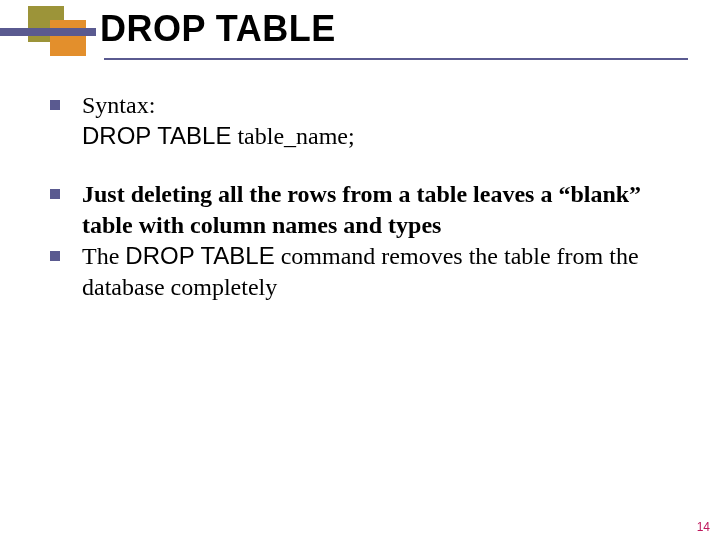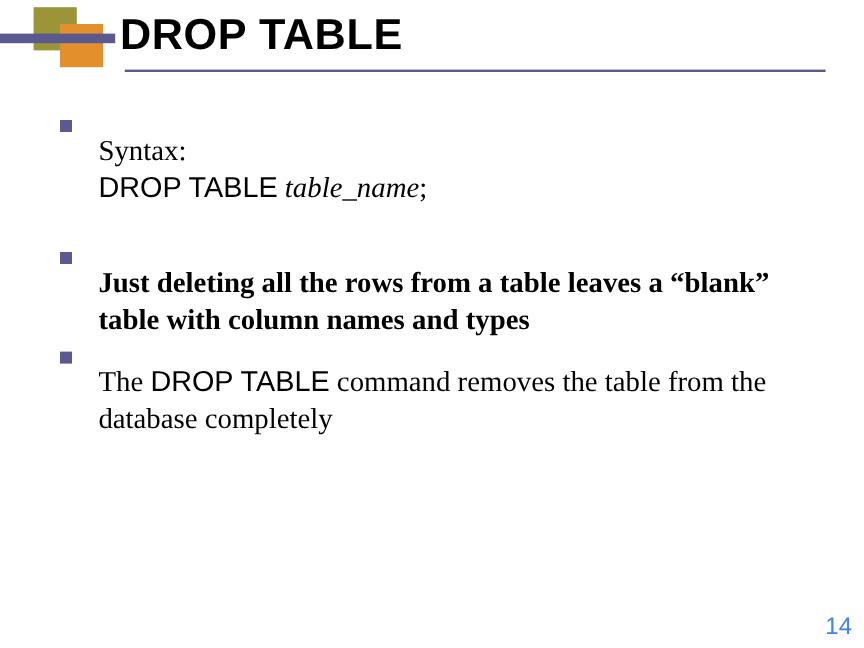--- a/index.html
+++ b/index.html
@@ -59,34 +59,33 @@
     height: 10px;
     background: #5a5a90;
     flex: 0 0 10px;
     margin-top: 10px;
     margin-right: 22px;
   }
   .bullet-text {
     font-size: 24px;
     line-height: 1.28;
     flex: 1 1 auto;
-    margin-top: 21px;
   }
   .code {
     font-family: "Comic Sans MS", "Arial Rounded MT", "Segoe UI", cursive, sans-serif;
     letter-spacing: 0px;
   }
-  .ital { font-style: italic; }
+  .ital { }
   .page-number {
     position: absolute;
     right: 10px;
     bottom: 6px;
-    font-size: 20px;
+    font-size: 12px;
     font-family: Arial, sans-serif;
-    color: #3b82f6;
+    color: #be185d;
   }
 </style>
 </head>
 <body>
 
 <div class="decoration">
   <svg width="720" height="60" viewBox="0 0 720 60">
     <rect x="28" y="6" width="36" height="36" fill="#9c9439"></rect>
     <rect x="50" y="20" width="36" height="36" fill="#e38f2c"></rect>
     <rect x="0" y="28" width="96" height="8" fill="#5a5a90"></rect>

